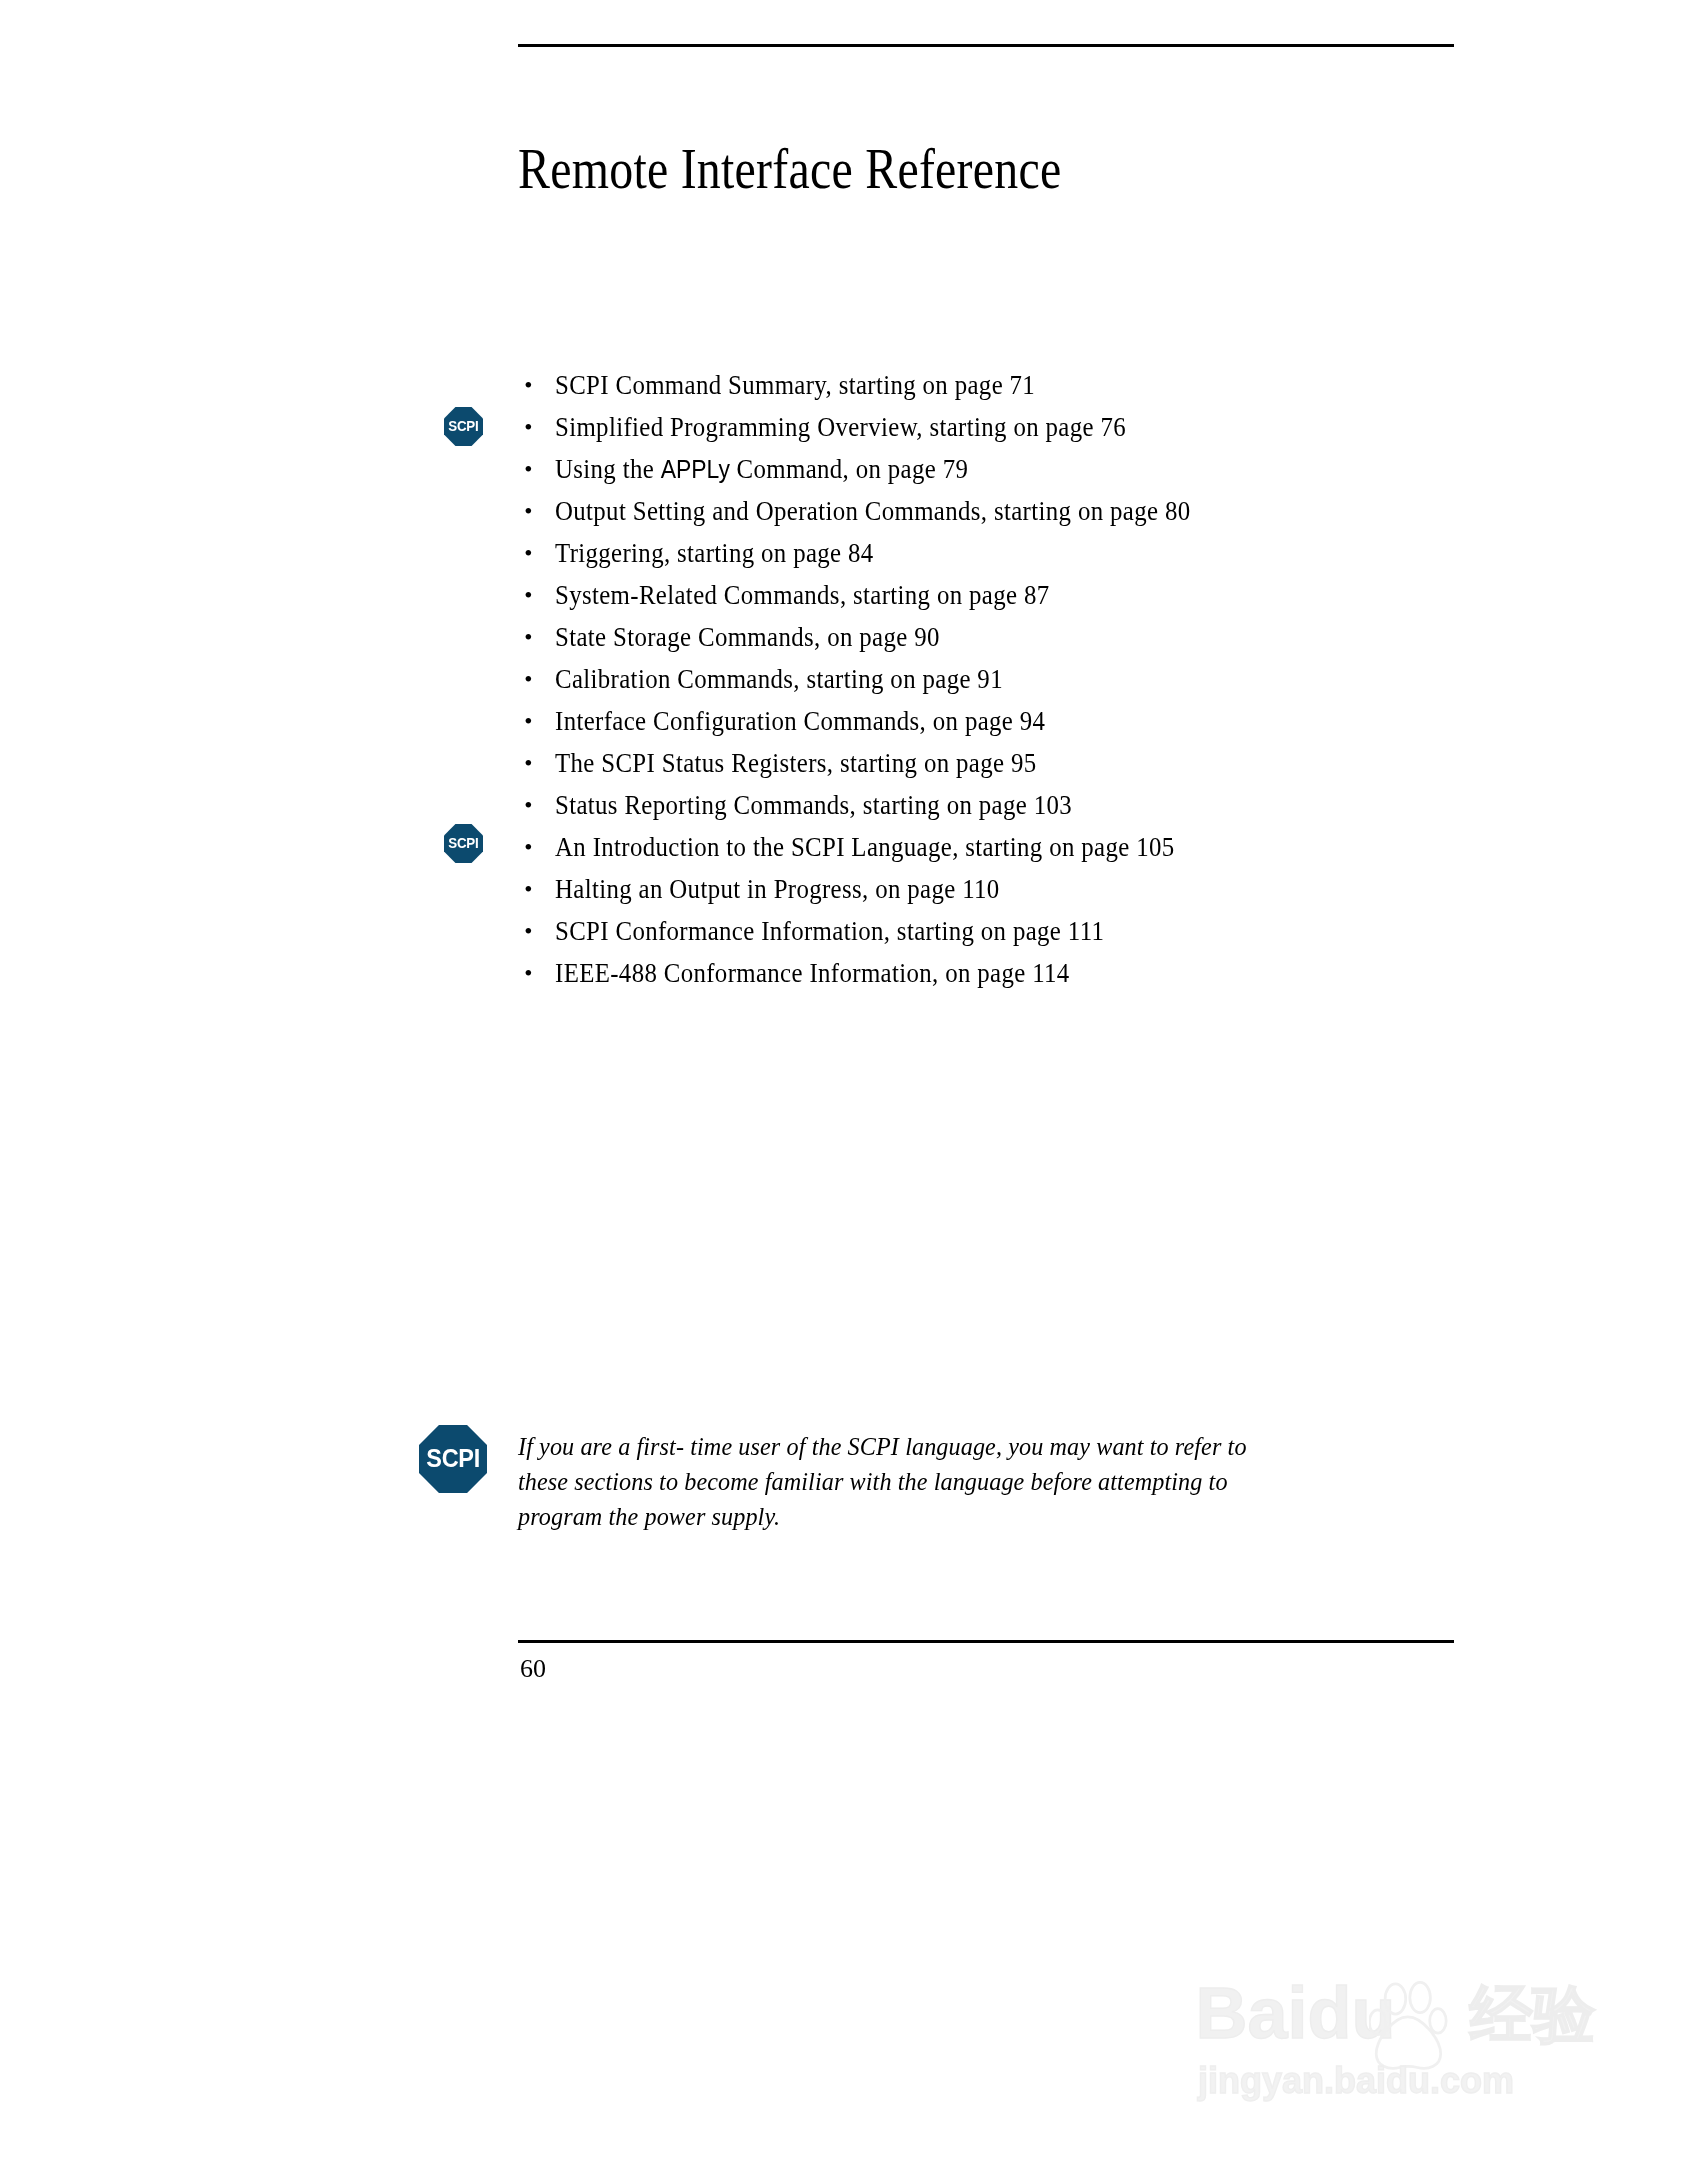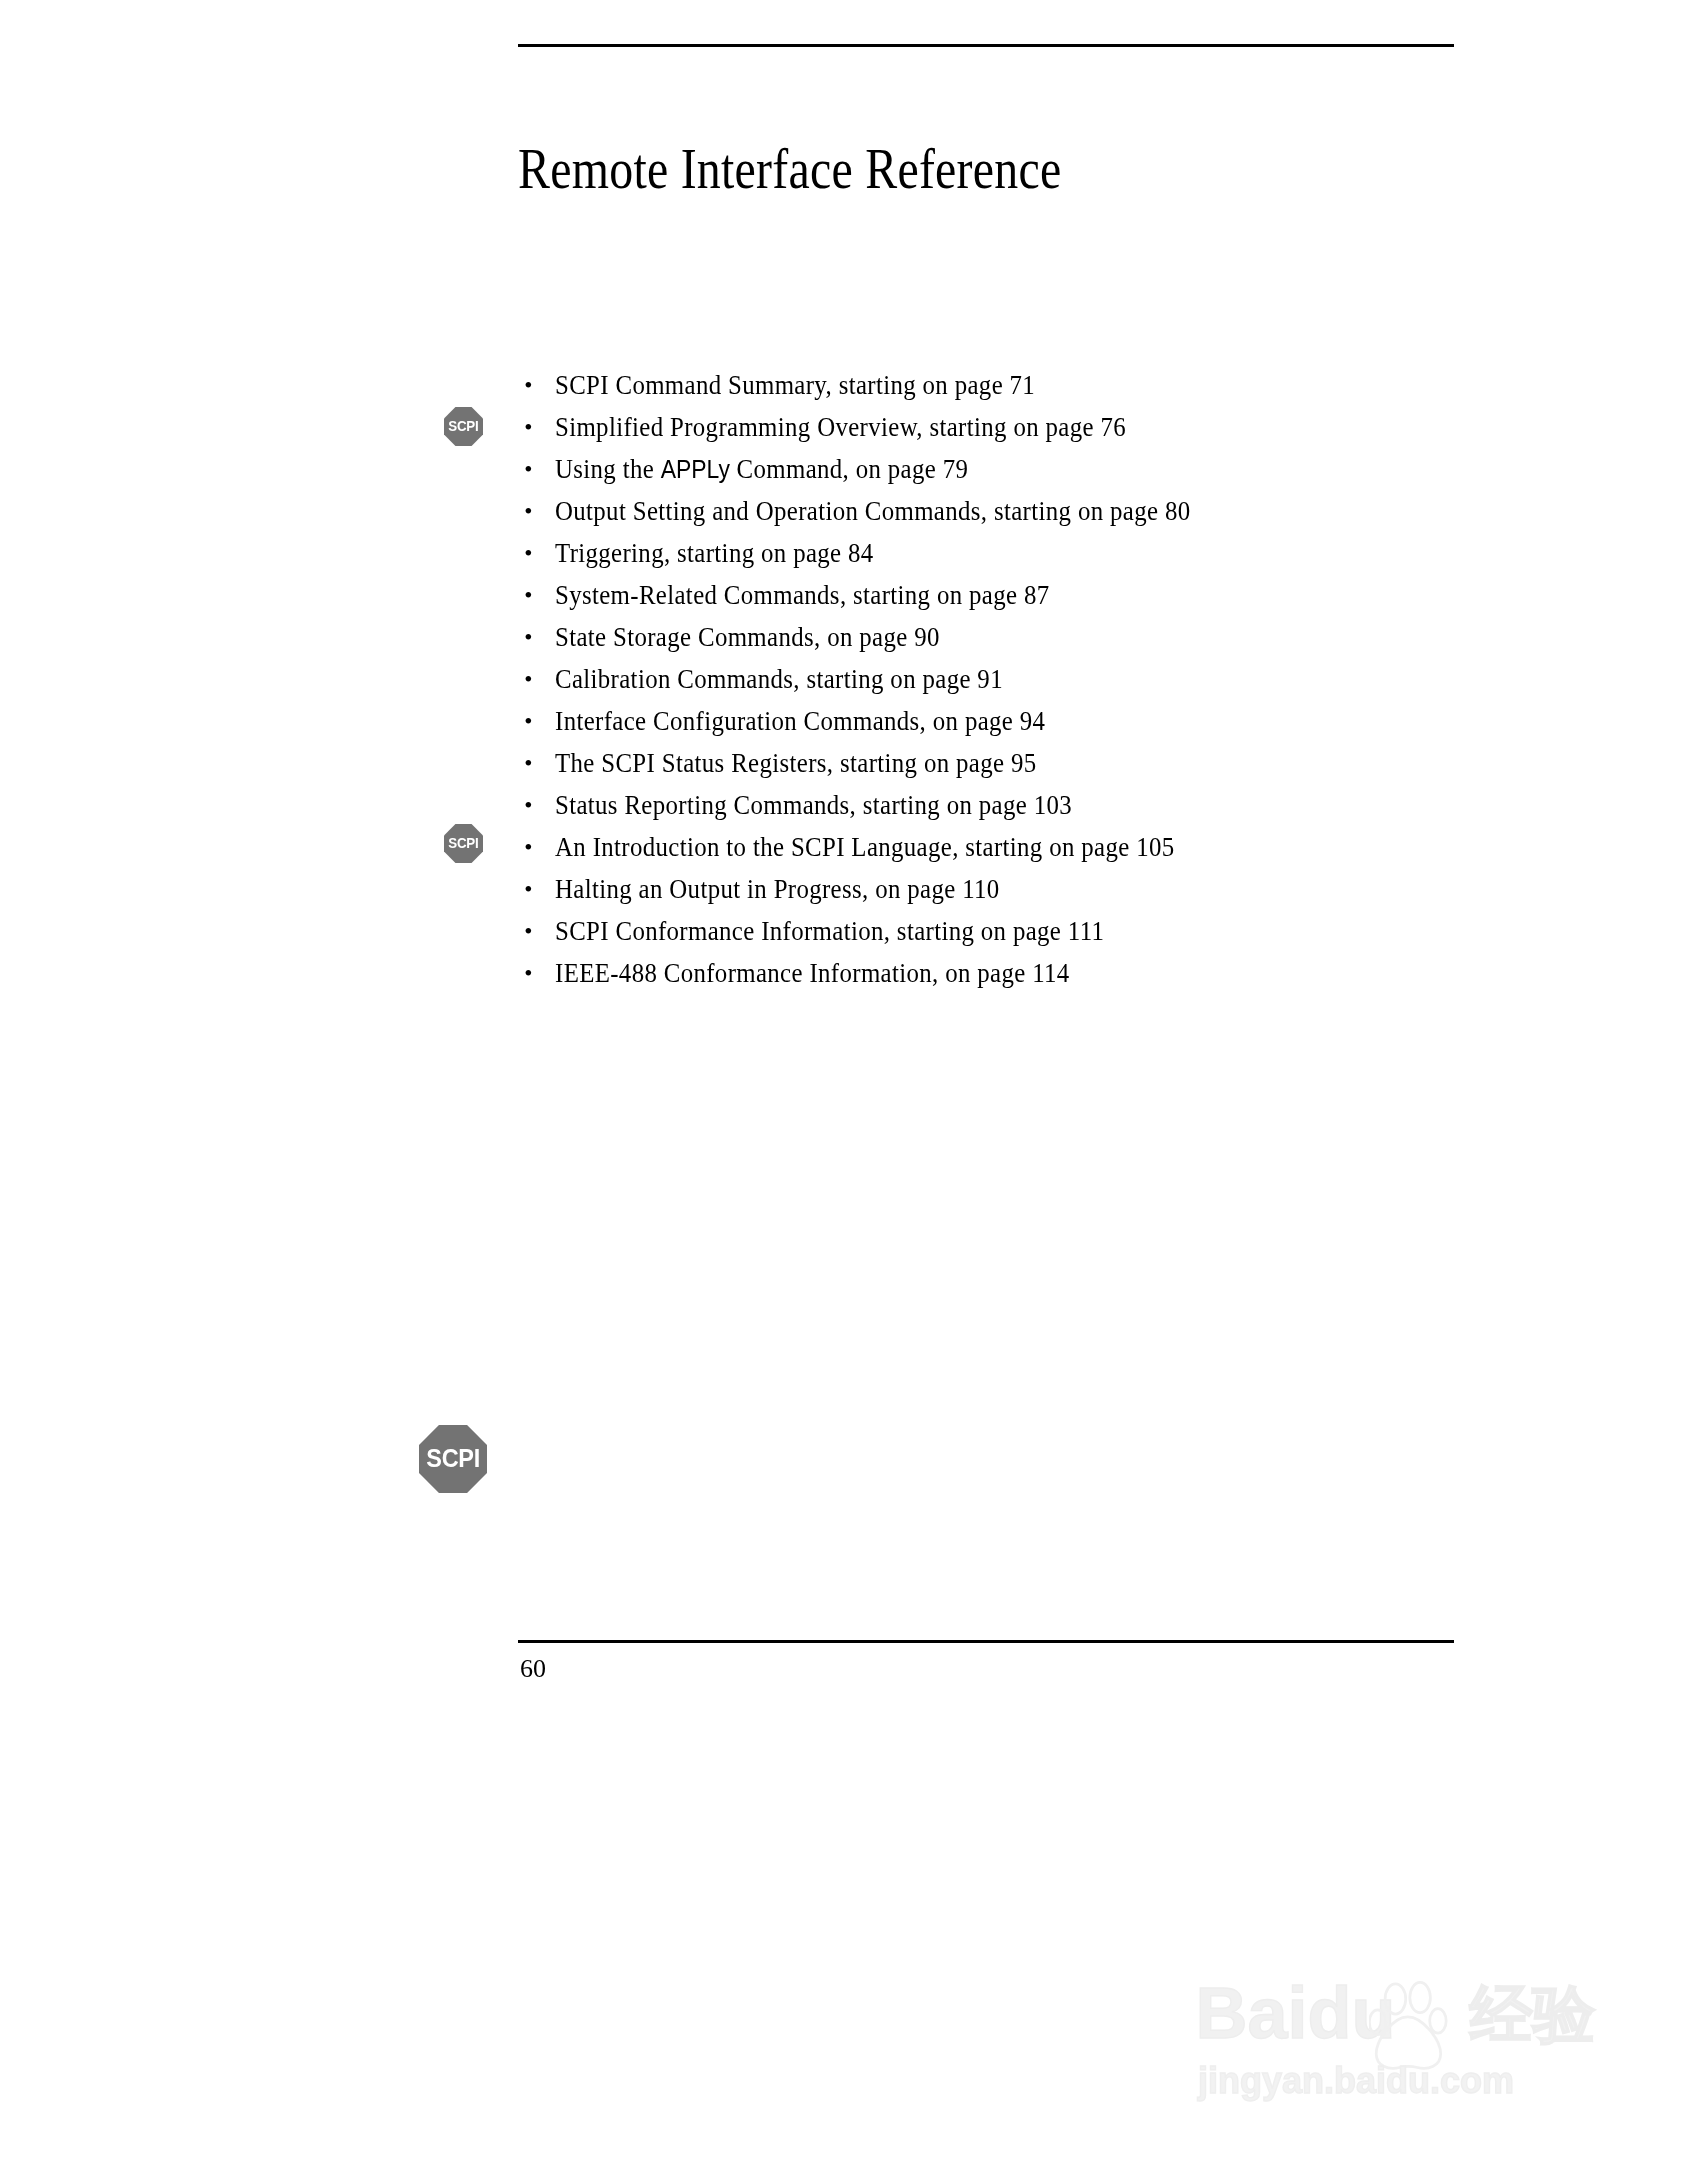--- a/index.html
+++ b/index.html
@@ -94,21 +94,21 @@
     display: block;
   }
   .scpi-icon.icon-small { width: 39px; height: 39px; }
   .scpi-icon.small-one { left: 444px; top: 407px; }
   .scpi-icon.small-two { left: 444px; top: 824px; }
   .scpi-icon.icon-large { left: 419px; top: 1425px; width: 68px; height: 68px; }
 
   .oct {
     width: 100%;
     height: 100%;
-    background: #737373;
+    background: #0c4a6e;
     clip-path: polygon(29.3% 0%, 70.7% 0%, 100% 29.3%, 100% 70.7%,
                        70.7% 100%, 29.3% 100%, 0% 70.7%, 0% 29.3%);
     display: flex;
     align-items: center;
     justify-content: center;
   }
   .oct .oct-label {
     color: #ffffff;
     font-family: "Liberation Sans", "DejaVu Sans", sans-serif;
     font-weight: 700;
@@ -299,20 +299,25 @@
     </li>
 
   </ul>
 
   <div class="scpi-icon icon-large">
     <div class="oct">
       <span class="oct-label">SCPI</span>
     </div>
   </div>
 
+  <div class="note">
+    <span class="note-line">If you are a first- time user of the SCPI language, you may want to refer to</span>
+    <span class="note-line">these sections to become familiar with the language before attempting to</span>
+    <span class="note-line">program the power supply.</span>
+  </div>
 
   <div class="rule footer-rule"></div>
 
   <div class="page-number">60</div>
 
   <div class="watermark">
     <div class="wm-row">
       <span class="wm-logo-text">Bai</span>
       <span class="wm-logo-text">du</span>
       <span class="wm-cn">经验</span>

